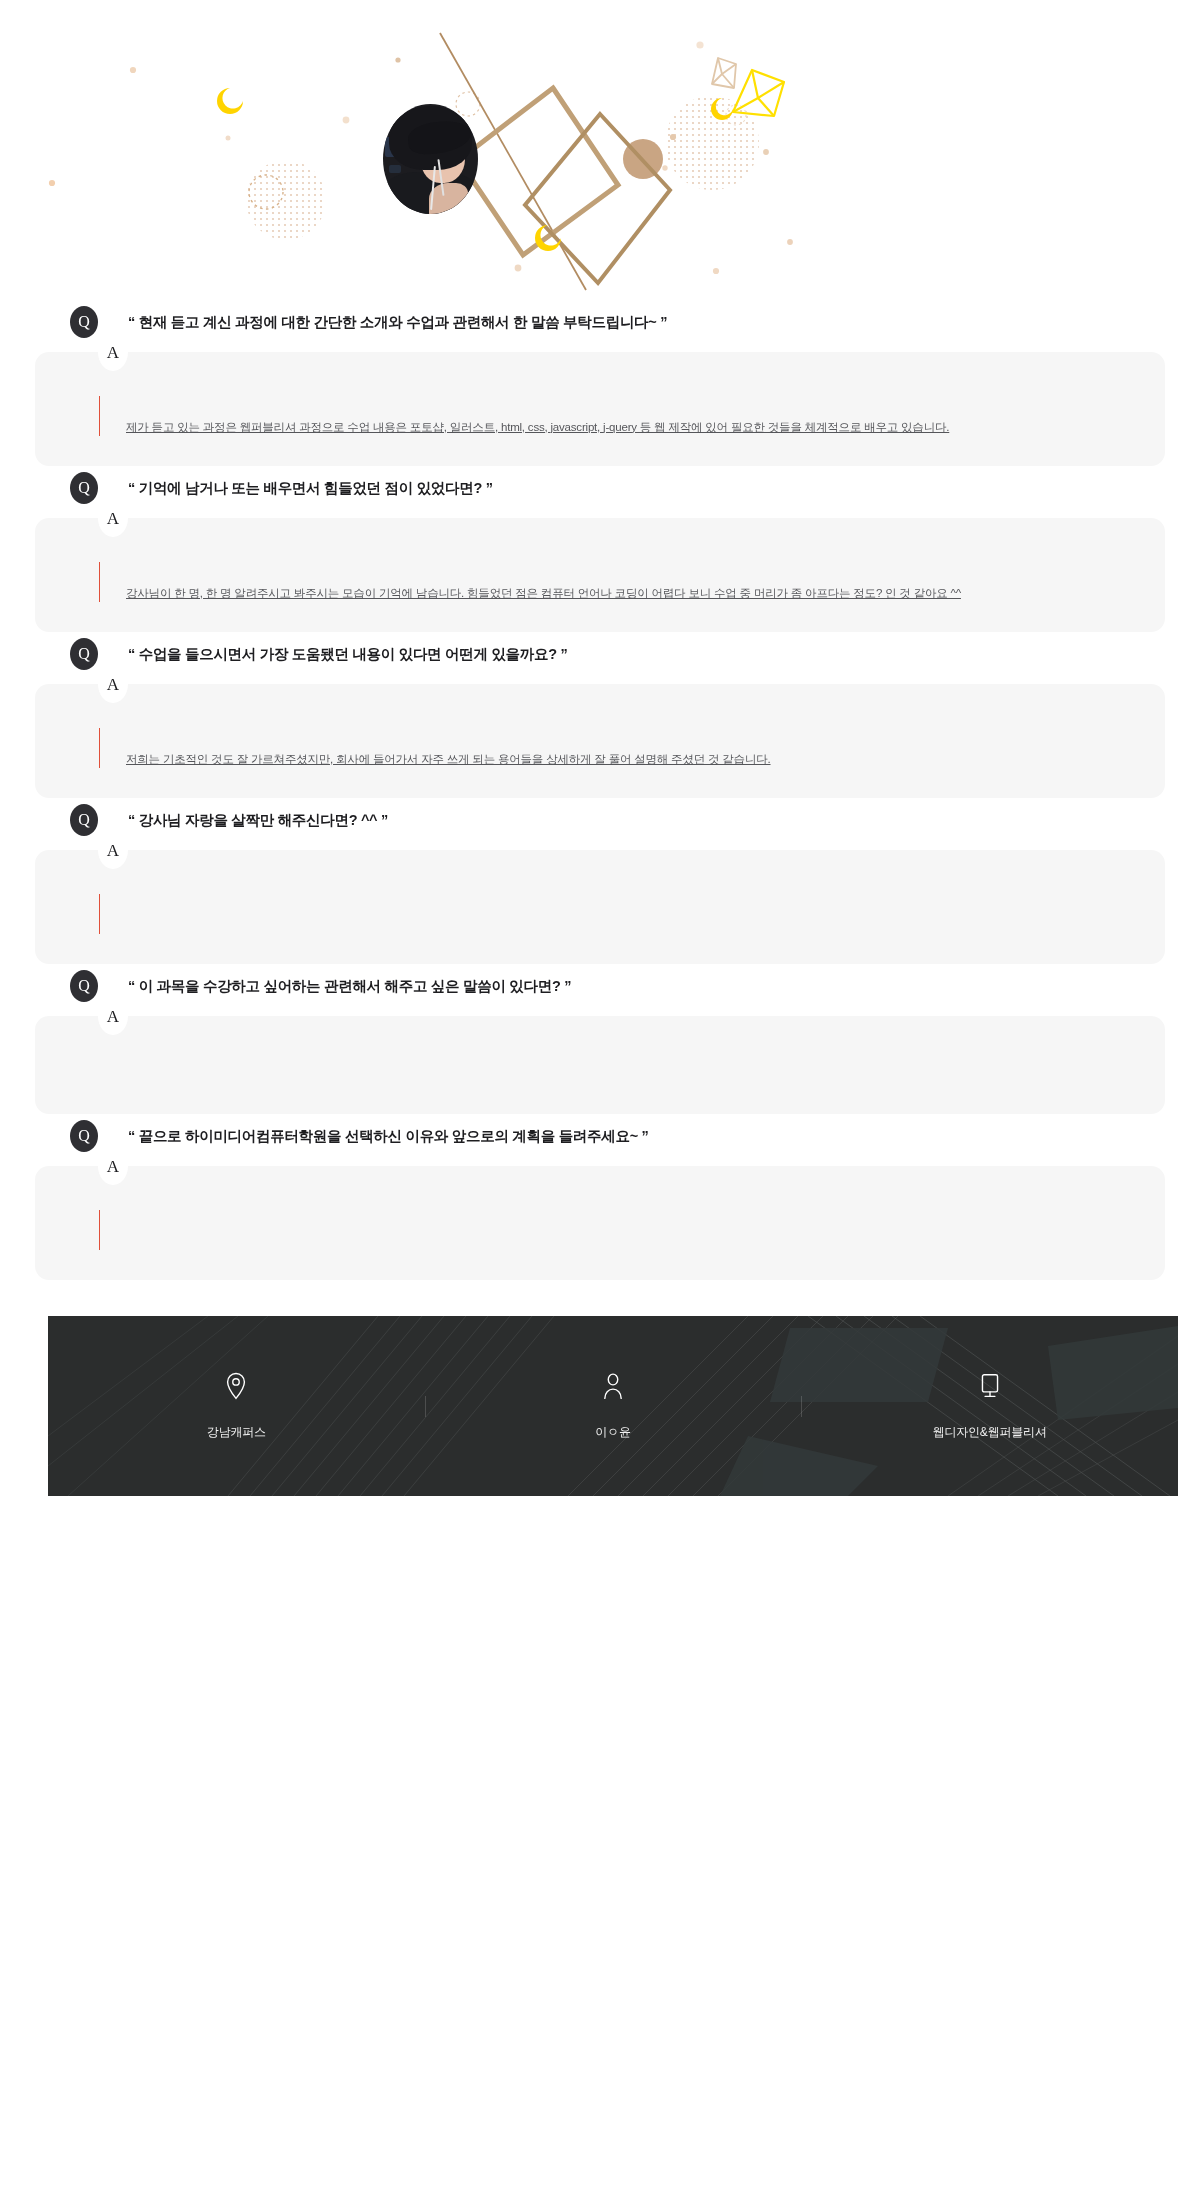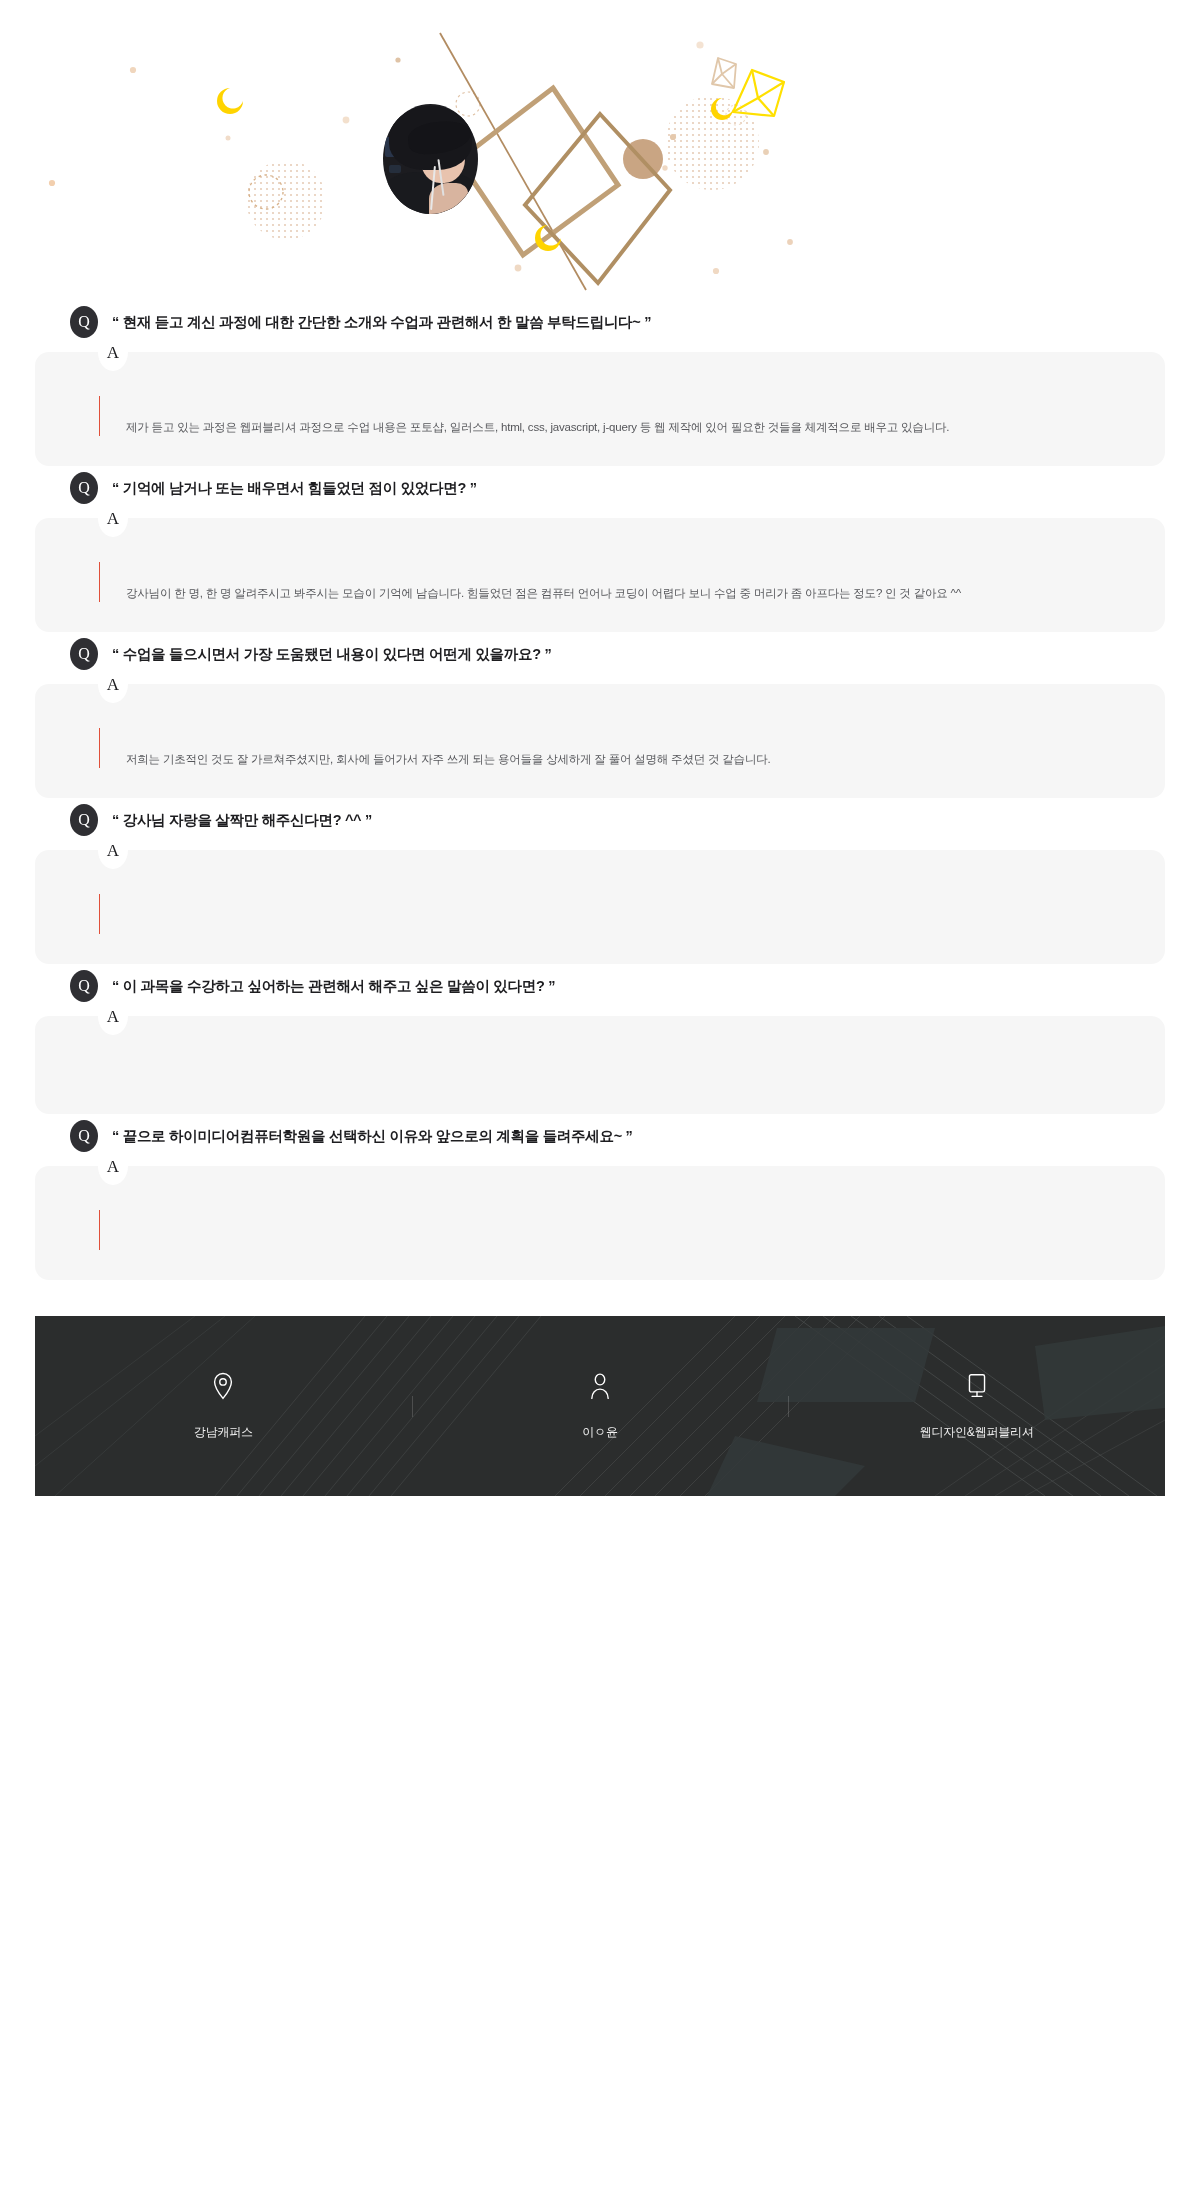--- a/index.html
+++ b/index.html
@@ -70,21 +70,21 @@
   .q-badge {
     flex:0 0 auto;
     width:28px; height:32px; border-radius:50%;
     background:#2f2f33; color:#fff;
     display:flex; align-items:center; justify-content:center;
     font-family:"Liberation Serif","DejaVu Serif",serif;
     font-size:16px; line-height:1;
   }
   .q-text {
     font-size:14.5px; color:#1d1d20; font-weight:700;
-    letter-spacing:-.3px; white-space:nowrap;
+    letter-spacing:-.3px; white-space:nowrap;margin-left:16px;
   }
 
   .a-wrap { position:relative; margin-top:8px; padding-left:35px; padding-right:35px; }
   .a-card {
     position:relative;
     background:#f6f6f6;
     border-radius:14px;
     min-height:98px;
     padding:44px 0 30px 0;
   }
@@ -94,25 +94,25 @@
     background:#ffffff;
     display:flex; align-items:center; justify-content:center;
     font-family:"Liberation Serif","DejaVu Serif",serif;
     font-size:17px; color:#1d1d20; line-height:1;
   }
   .a-body { display:flex; align-items:stretch; padding-left:64px; }
   .a-bar { flex:0 0 auto; width:1px; background:#e0503a; align-self:flex-start; height:40px; }
   .a-text {
     padding-left:26px; align-self:flex-end;
     font-size:11.5px; color:#55565a; line-height:1.6;
-    letter-spacing:-.2px; white-space:nowrap;
+    letter-spacing:-.2px; white-space:nowrap;text-decoration:underline;
   }
 
   
-  .footer-outer { padding:0 35px; margin-top:36px; }
+  .footer-outer { padding:0 48px; margin-top:36px; }
   .footer {
     position:relative; width:1130px; height:180px;
     background:#2b2d2d; overflow:hidden;
     display:flex; align-items:center;
   }
   .footer .tex { position:absolute; inset:0; }
   .f-cols { position:relative; z-index:3; display:flex; width:100%; }
   .f-col {
     flex:1 1 0; display:flex; flex-direction:column;
     align-items:center; justify-content:center; gap:24px;

